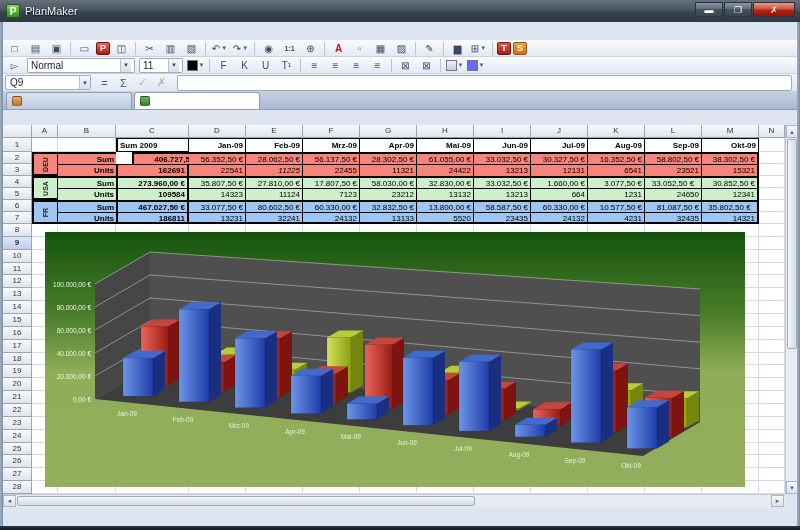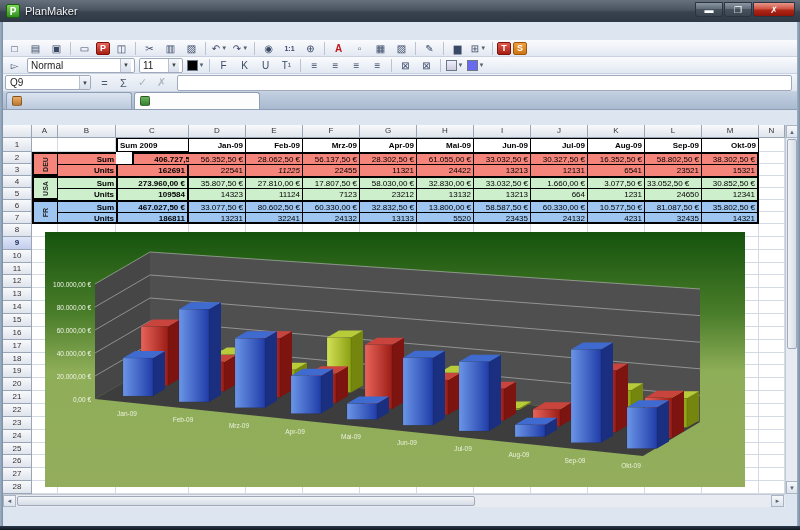--- a/index.html
+++ b/index.html
@@ -318,21 +318,21 @@
       <div class="cell " style="left:55px;top:51px;width:58px;height:12px;line-height:11px;background:#cdefcb;border-top:2px solid #000;font-weight:bold;text-align:right;">Sum</div>
       <div class="cell " style="left:113px;top:51px;width:73px;height:12px;line-height:11px;background:#cdefcb;border-top:2px solid #000;border-left:2px solid #000;border-right:2px solid #000;font-weight:bold;text-align:right;">273.960,00 €</div>
       <div class="cell " style="left:186px;top:51px;width:57px;height:12px;line-height:11px;background:#cdefcb;border-top:2px solid #000;border-right:1px solid #000;text-align:right;">35.807,50 €</div>
       <div class="cell " style="left:243px;top:51px;width:57px;height:12px;line-height:11px;background:#cdefcb;border-top:2px solid #000;border-right:1px solid #000;text-align:right;">27.810,00 €</div>
       <div class="cell " style="left:300px;top:51px;width:57px;height:12px;line-height:11px;background:#cdefcb;border-top:2px solid #000;border-right:1px solid #000;text-align:right;">17.807,50 €</div>
       <div class="cell " style="left:357px;top:51px;width:57px;height:12px;line-height:11px;background:#cdefcb;border-top:2px solid #000;border-right:1px solid #000;text-align:right;">58.030,00 €</div>
       <div class="cell " style="left:414px;top:51px;width:57px;height:12px;line-height:11px;background:#cdefcb;border-top:2px solid #000;border-right:1px solid #000;text-align:right;">32.830,00 €</div>
       <div class="cell " style="left:471px;top:51px;width:57px;height:12px;line-height:11px;background:#cdefcb;border-top:2px solid #000;border-right:1px solid #000;text-align:right;">33.032,50 €</div>
       <div class="cell " style="left:528px;top:51px;width:57px;height:12px;line-height:11px;background:#cdefcb;border-top:2px solid #000;border-right:1px solid #000;text-align:right;">1.660,00 €</div>
       <div class="cell " style="left:585px;top:51px;width:57px;height:12px;line-height:11px;background:#cdefcb;border-top:2px solid #000;border-right:1px solid #000;text-align:right;">3.077,50 €</div>
-      <div class="cell " style="left:642px;top:51px;width:57px;height:12px;line-height:11px;background:#cdefcb;border-top:2px solid #000;border-right:1px solid #000;text-align:left;">33.052,50 €</div>
+      <div class="cell " style="left:642px;top:51px;width:57px;height:12px;line-height:11px;background:#cdefcb;border-top:2px solid #000;border-right:1px solid #000;text-align:center;">33.052,50 €</div>
       <div class="cell " style="left:699px;top:51px;width:57px;height:12px;line-height:11px;background:#cdefcb;border-top:2px solid #000;border-right:2px solid #000;text-align:right;">30.852,50 €</div>
       <div class="cell empty" style="left:756px;top:51px;width:26px;height:12px;line-height:11px;"></div>
       <div class="cell " style="left:55px;top:63px;width:58px;height:12px;line-height:11px;background:#cdefcb;border-top:1px solid #000;font-weight:bold;text-align:right;">Units</div>
       <div class="cell " style="left:113px;top:63px;width:73px;height:12px;line-height:11px;background:#cdefcb;border-top:1px solid #000;border-left:2px solid #000;border-right:2px solid #000;font-weight:bold;text-align:right;">109584</div>
       <div class="cell " style="left:186px;top:63px;width:57px;height:12px;line-height:11px;background:#cdefcb;border-top:1px solid #000;border-right:1px solid #000;text-align:right;">14323</div>
       <div class="cell " style="left:243px;top:63px;width:57px;height:12px;line-height:11px;background:#cdefcb;border-top:1px solid #000;border-right:1px solid #000;text-align:right;">11124</div>
       <div class="cell " style="left:300px;top:63px;width:57px;height:12px;line-height:11px;background:#cdefcb;border-top:1px solid #000;border-right:1px solid #000;text-align:right;">7123</div>
       <div class="cell " style="left:357px;top:63px;width:57px;height:12px;line-height:11px;background:#cdefcb;border-top:1px solid #000;border-right:1px solid #000;text-align:right;">23212</div>
       <div class="cell " style="left:414px;top:63px;width:57px;height:12px;line-height:11px;background:#cdefcb;border-top:1px solid #000;border-right:1px solid #000;text-align:right;">13132</div>
       <div class="cell " style="left:471px;top:63px;width:57px;height:12px;line-height:11px;background:#cdefcb;border-top:1px solid #000;border-right:1px solid #000;text-align:right;">13213</div>
@@ -348,21 +348,21 @@
       <div class="cell " style="left:113px;top:75px;width:73px;height:12px;line-height:11px;background:#9ec6f0;border-top:2px solid #000;border-left:2px solid #000;border-right:2px solid #000;font-weight:bold;text-align:right;">467.027,50 €</div>
       <div class="cell " style="left:186px;top:75px;width:57px;height:12px;line-height:11px;background:#9ec6f0;border-top:2px solid #000;border-right:1px solid #000;text-align:right;">33.077,50 €</div>
       <div class="cell " style="left:243px;top:75px;width:57px;height:12px;line-height:11px;background:#9ec6f0;border-top:2px solid #000;border-right:1px solid #000;text-align:right;">80.602,50 €</div>
       <div class="cell " style="left:300px;top:75px;width:57px;height:12px;line-height:11px;background:#9ec6f0;border-top:2px solid #000;border-right:1px solid #000;text-align:right;">60.330,00 €</div>
       <div class="cell " style="left:357px;top:75px;width:57px;height:12px;line-height:11px;background:#9ec6f0;border-top:2px solid #000;border-right:1px solid #000;text-align:right;">32.832,50 €</div>
       <div class="cell " style="left:414px;top:75px;width:57px;height:12px;line-height:11px;background:#9ec6f0;border-top:2px solid #000;border-right:1px solid #000;text-align:right;">13.800,00 €</div>
       <div class="cell " style="left:471px;top:75px;width:57px;height:12px;line-height:11px;background:#9ec6f0;border-top:2px solid #000;border-right:1px solid #000;text-align:right;">58.587,50 €</div>
       <div class="cell " style="left:528px;top:75px;width:57px;height:12px;line-height:11px;background:#9ec6f0;border-top:2px solid #000;border-right:1px solid #000;text-align:right;">60.330,00 €</div>
       <div class="cell " style="left:585px;top:75px;width:57px;height:12px;line-height:11px;background:#9ec6f0;border-top:2px solid #000;border-right:1px solid #000;text-align:right;">10.577,50 €</div>
       <div class="cell " style="left:642px;top:75px;width:57px;height:12px;line-height:11px;background:#9ec6f0;border-top:2px solid #000;border-right:1px solid #000;text-align:right;">81.087,50 €</div>
-      <div class="cell " style="left:699px;top:75px;width:57px;height:12px;line-height:11px;background:#9ec6f0;border-top:2px solid #000;border-right:2px solid #000;text-align:right;">35.802,50 €</div>
+      <div class="cell " style="left:699px;top:75px;width:57px;height:12px;line-height:11px;background:#9ec6f0;border-top:2px solid #000;border-right:2px solid #000;text-align:center;">35.802,50 €</div>
       <div class="cell empty" style="left:756px;top:75px;width:26px;height:12px;line-height:11px;"></div>
       <div class="cell " style="left:55px;top:87px;width:58px;height:12px;line-height:11px;background:#9ec6f0;border-top:1px solid #000;border-bottom:2px solid #000;font-weight:bold;text-align:right;">Units</div>
       <div class="cell " style="left:113px;top:87px;width:73px;height:12px;line-height:11px;background:#9ec6f0;border-top:1px solid #000;border-bottom:2px solid #000;border-left:2px solid #000;border-right:2px solid #000;font-weight:bold;text-align:right;">186811</div>
       <div class="cell " style="left:186px;top:87px;width:57px;height:12px;line-height:11px;background:#9ec6f0;border-top:1px solid #000;border-bottom:2px solid #000;border-right:1px solid #000;text-align:right;">13231</div>
       <div class="cell " style="left:243px;top:87px;width:57px;height:12px;line-height:11px;background:#9ec6f0;border-top:1px solid #000;border-bottom:2px solid #000;border-right:1px solid #000;text-align:right;">32241</div>
       <div class="cell " style="left:300px;top:87px;width:57px;height:12px;line-height:11px;background:#9ec6f0;border-top:1px solid #000;border-bottom:2px solid #000;border-right:1px solid #000;text-align:right;">24132</div>
       <div class="cell " style="left:357px;top:87px;width:57px;height:12px;line-height:11px;background:#9ec6f0;border-top:1px solid #000;border-bottom:2px solid #000;border-right:1px solid #000;text-align:right;">13133</div>
       <div class="cell " style="left:414px;top:87px;width:57px;height:12px;line-height:11px;background:#9ec6f0;border-top:1px solid #000;border-bottom:2px solid #000;border-right:1px solid #000;text-align:right;">5520</div>
       <div class="cell " style="left:471px;top:87px;width:57px;height:12px;line-height:11px;background:#9ec6f0;border-top:1px solid #000;border-bottom:2px solid #000;border-right:1px solid #000;text-align:right;">23435</div>
       <div class="cell " style="left:528px;top:87px;width:57px;height:12px;line-height:11px;background:#9ec6f0;border-top:1px solid #000;border-bottom:2px solid #000;border-right:1px solid #000;text-align:right;">24132</div>

